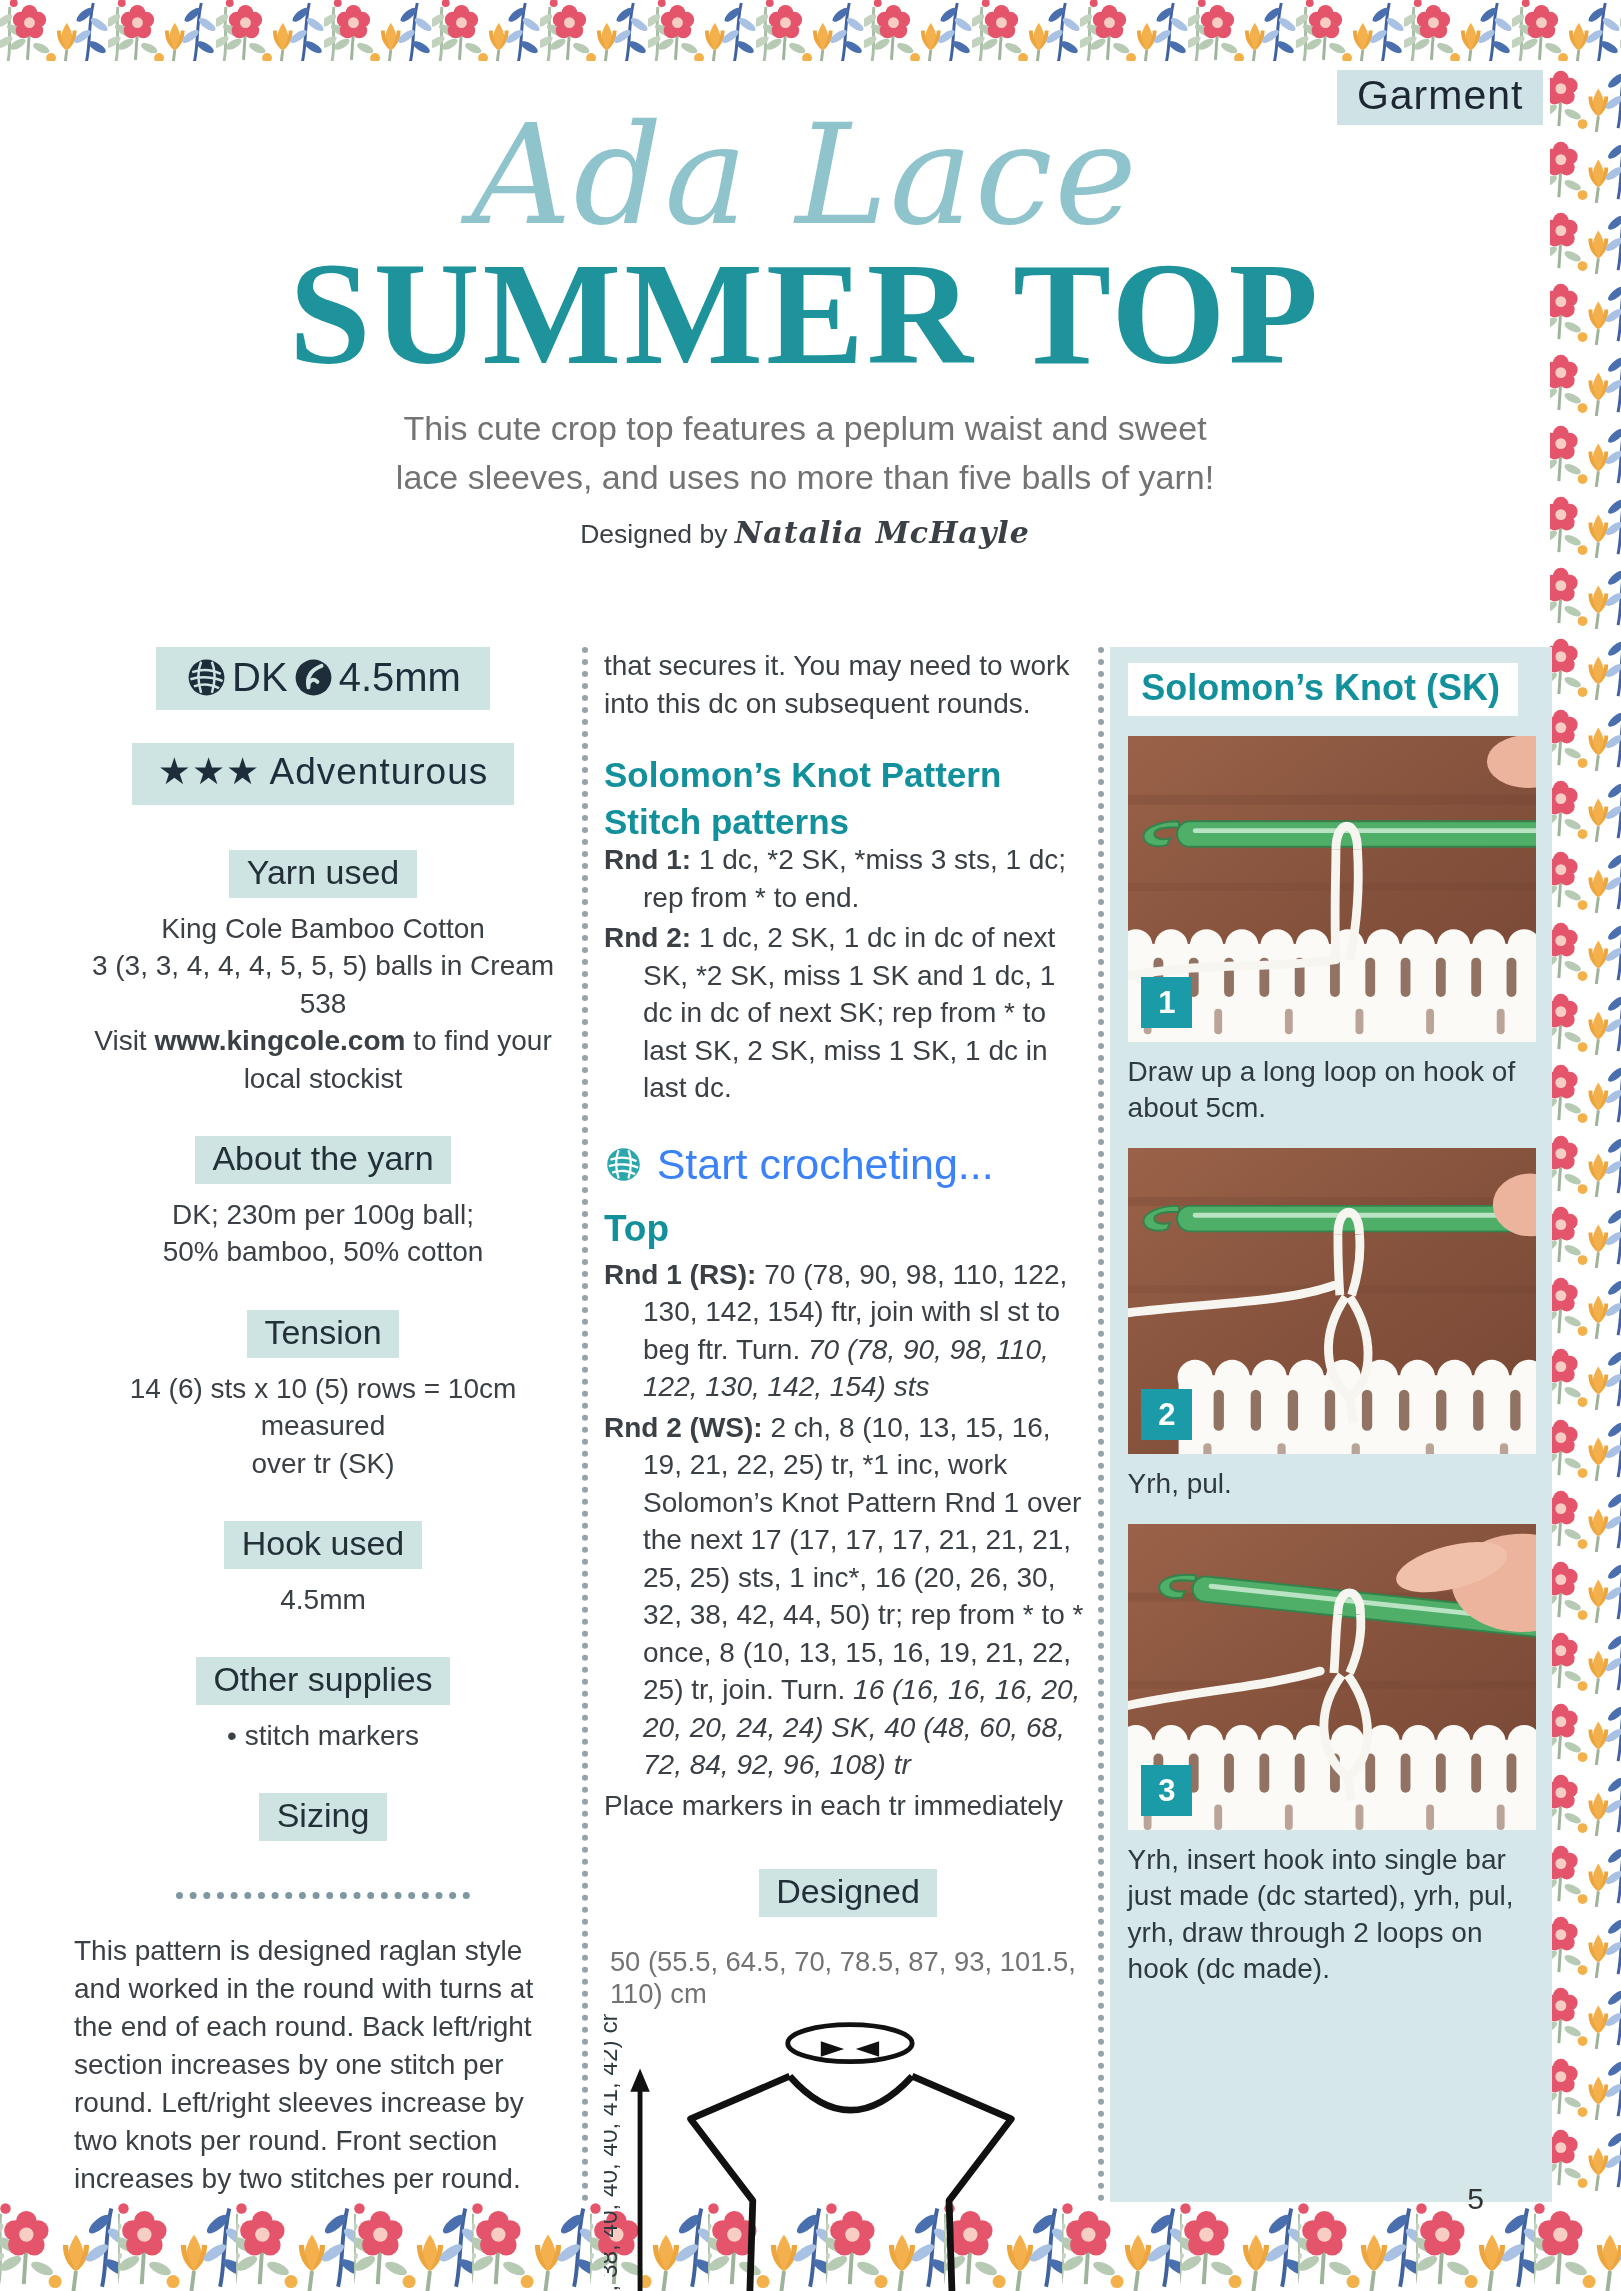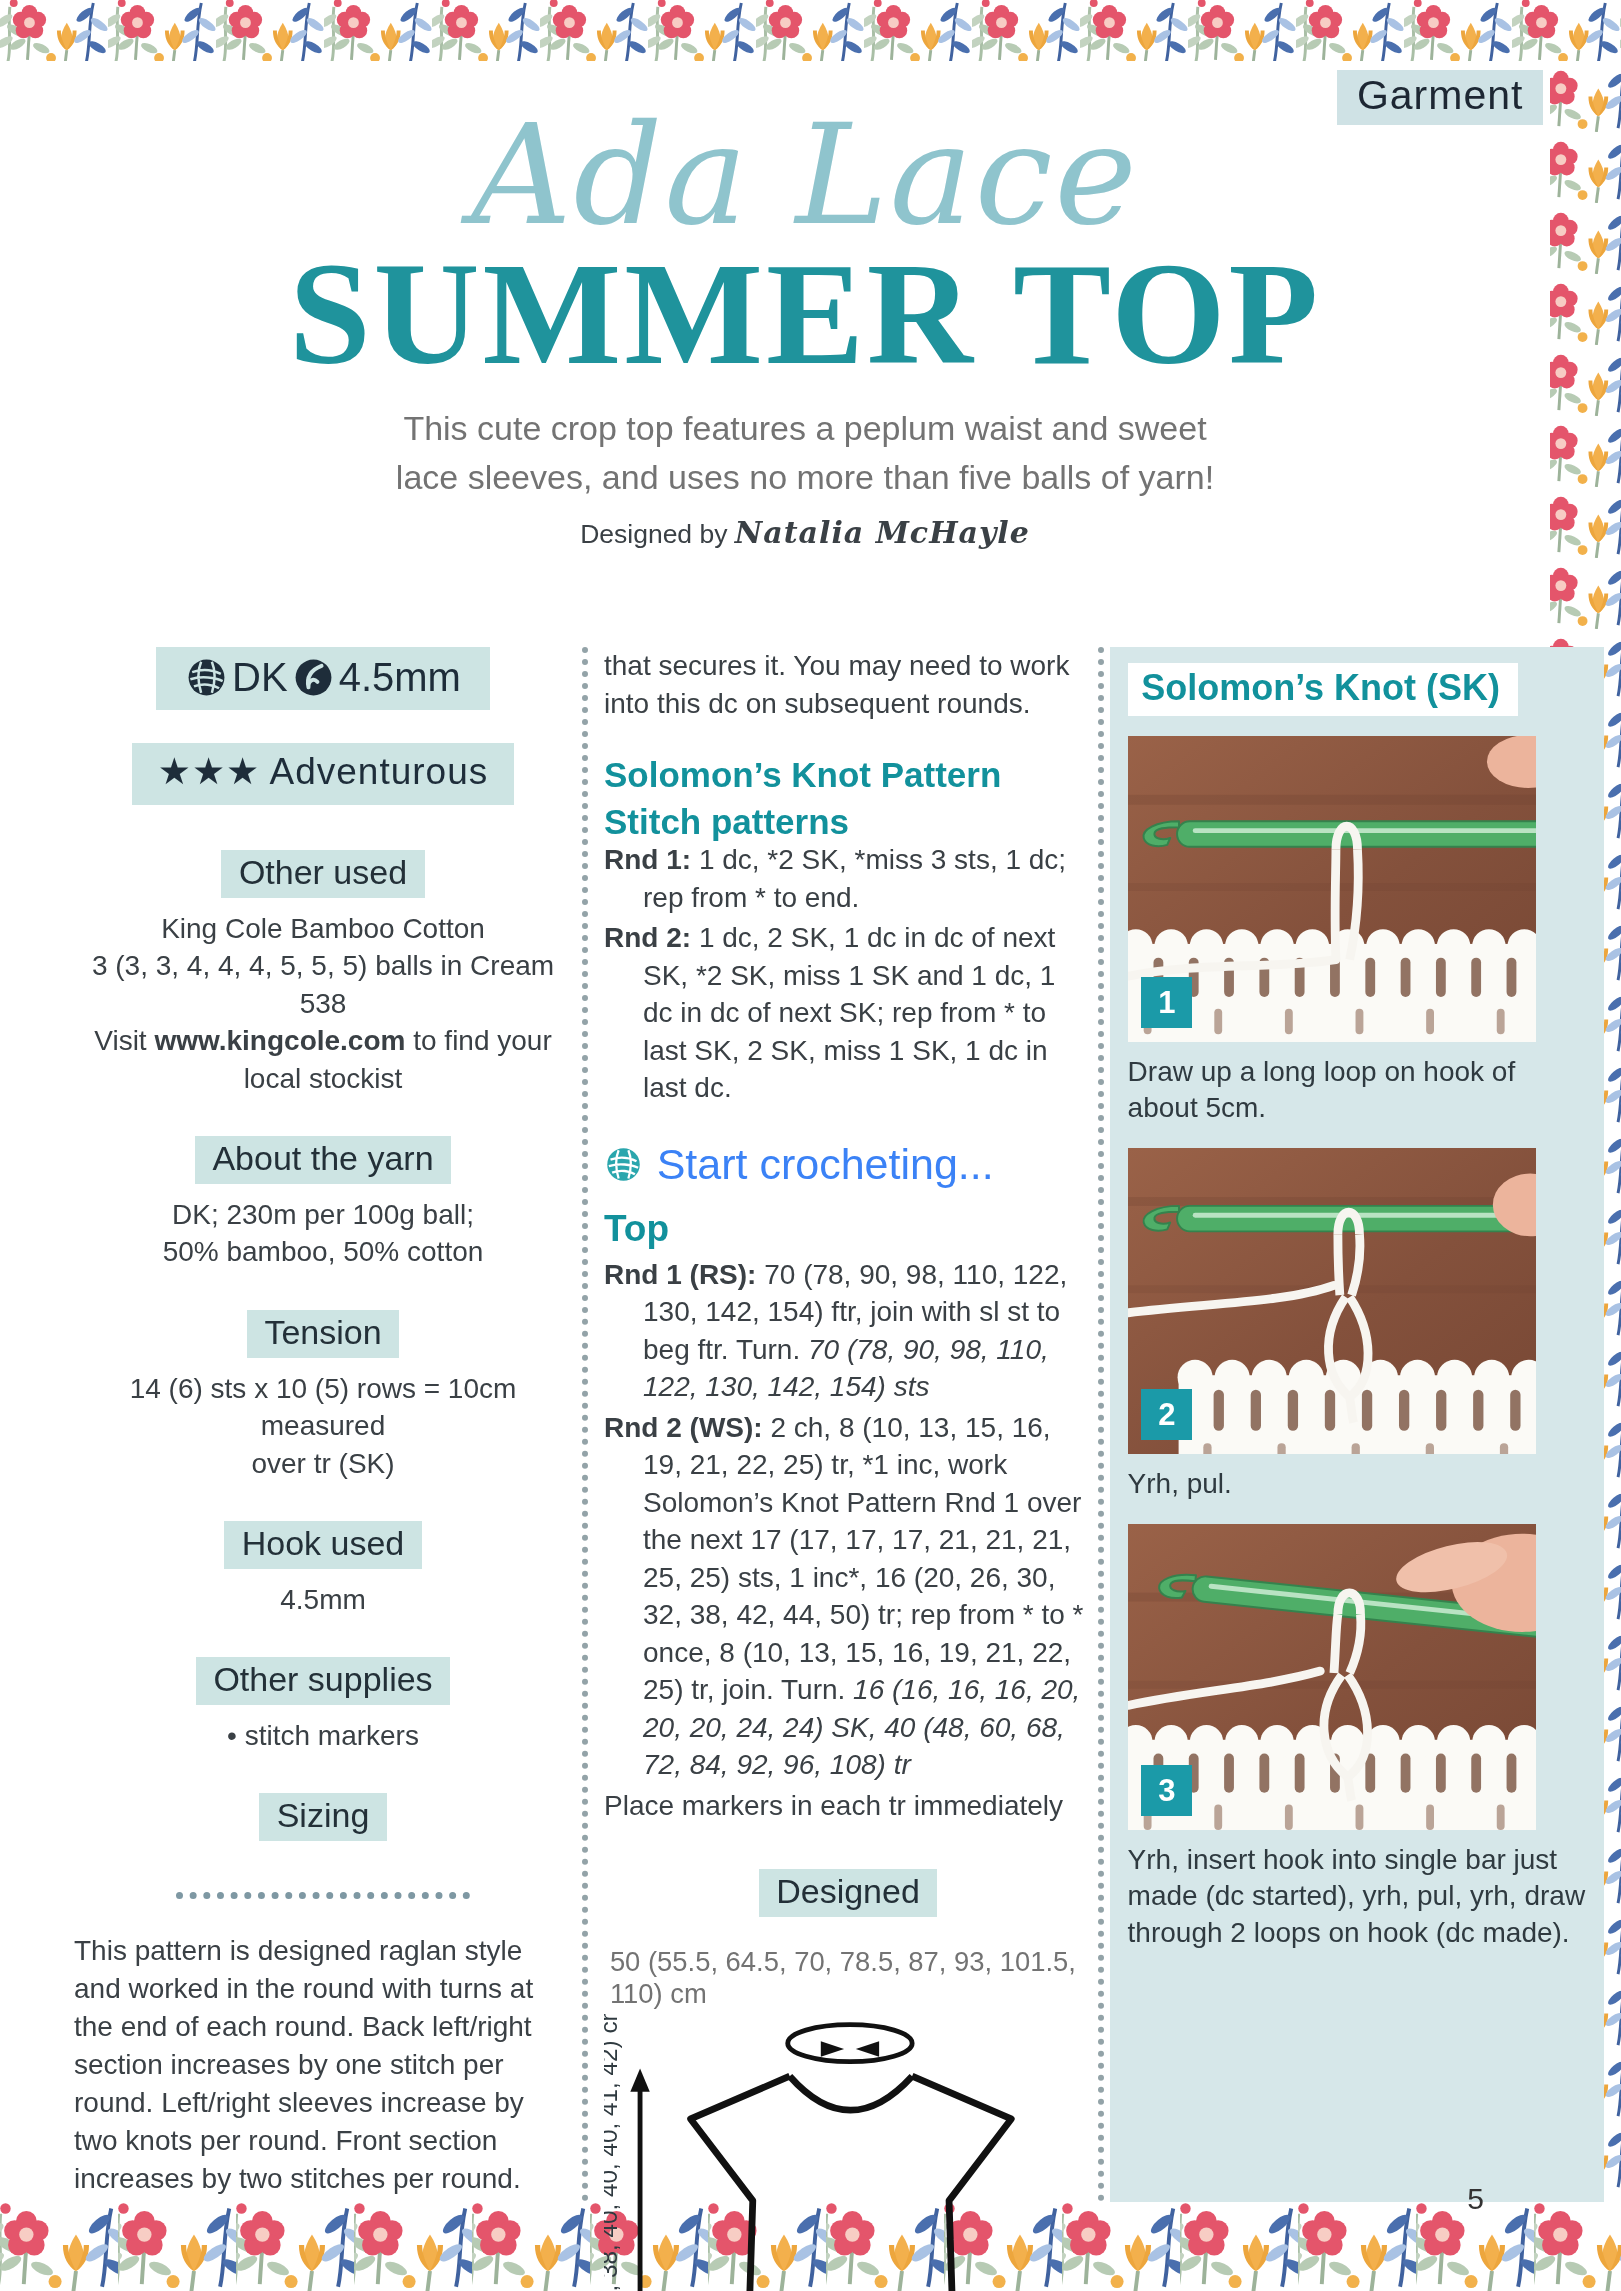--- a/index.html
+++ b/index.html
@@ -60,21 +60,21 @@
   .teal-h{color:#12919c;font-weight:700;font-size:35px;line-height:1.12;}
   .hang{padding-left:39px;text-indent:-39px;margin:0 0 2.9px 0;}
   .start-heading{font-size:43px;color:#3b82f6;margin:33px 0 19.6px 0;display:flex;align-items:center;gap:13.7px;}
   .start-heading .icon-svg{width:39px;height:39px;color:#2aa6ad;}
   .top-heading{font-size:37px;margin-bottom:5.9px;}
   .schem-wrap{margin-top:45px;text-align:center;}
   .schem-label{font-size:27.4px;color:#737373;text-align:left;margin:17.6px 0 0 5.9px;}
   .schem-svg{display:block;margin-top:3.9px;}
   
   .panel{
-    position:absolute;left:1110px;top:647px;width:494px;height:1555px;
+    position:absolute;left:1110px;top:647px;width:442px;height:1555px;
     background:#d6e7e9;z-index:2;padding:0;box-sizing:border-box;
   }
   .panel-inner{padding:15.7px 17.6px;}
   .panel-h{
     display:inline-block;background:#ffffff;color:#12919c;font-weight:700;
     font-size:36px;padding:3.9px 17.6px 7.8px 13.7px;margin-bottom:19.6px;
   }
   .step{margin-bottom:15.7px;}
   .photo{position:relative;width:408px;height:306px;}
   .photo svg{display:block;}
@@ -383,21 +383,21 @@
     </svg>
     <span>4.5mm</span>
   </div>
   <br>
   <div class="stars-badge">
     <span>★★★</span>
     <span>Adventurous</span>
   </div>
 
   <div class="section">
-    <div><span class="section-h">Other used</span></div>
+    <div><span class="section-h">Yarn used</span></div>
     <div class="info">
       <span>King Cole Bamboo Cotton</span><br>
       <span>3 (3, 3, 4, 4, 4, 5, 5, 5) balls in Cream 538</span><br>
       <span>Visit </span><b>www.kingcole.com</b><span> to find your local stockist</span>
     </div>
   </div>
 
   <div class="section">
     <div><span class="section-h">About the yarn</span></div>
     <div class="info">

